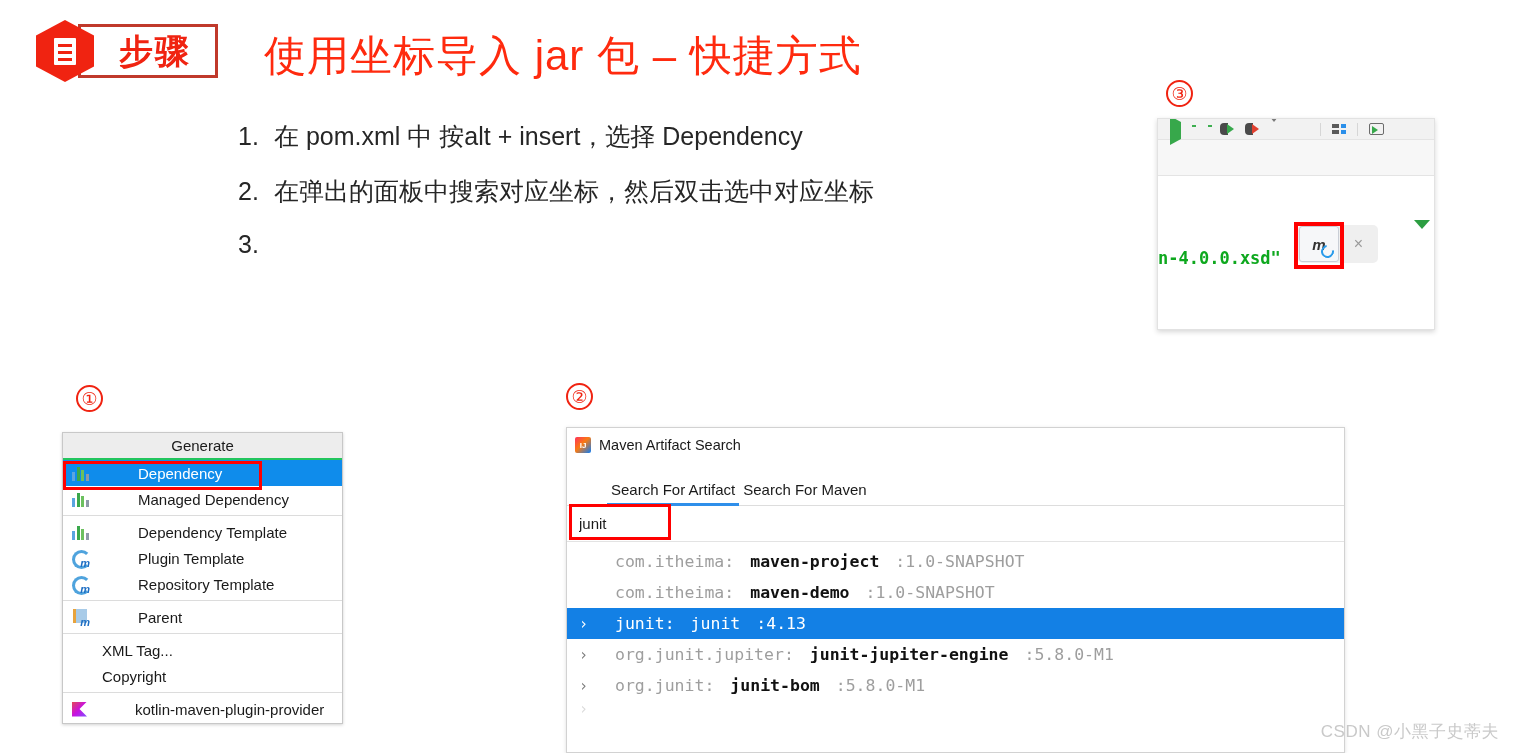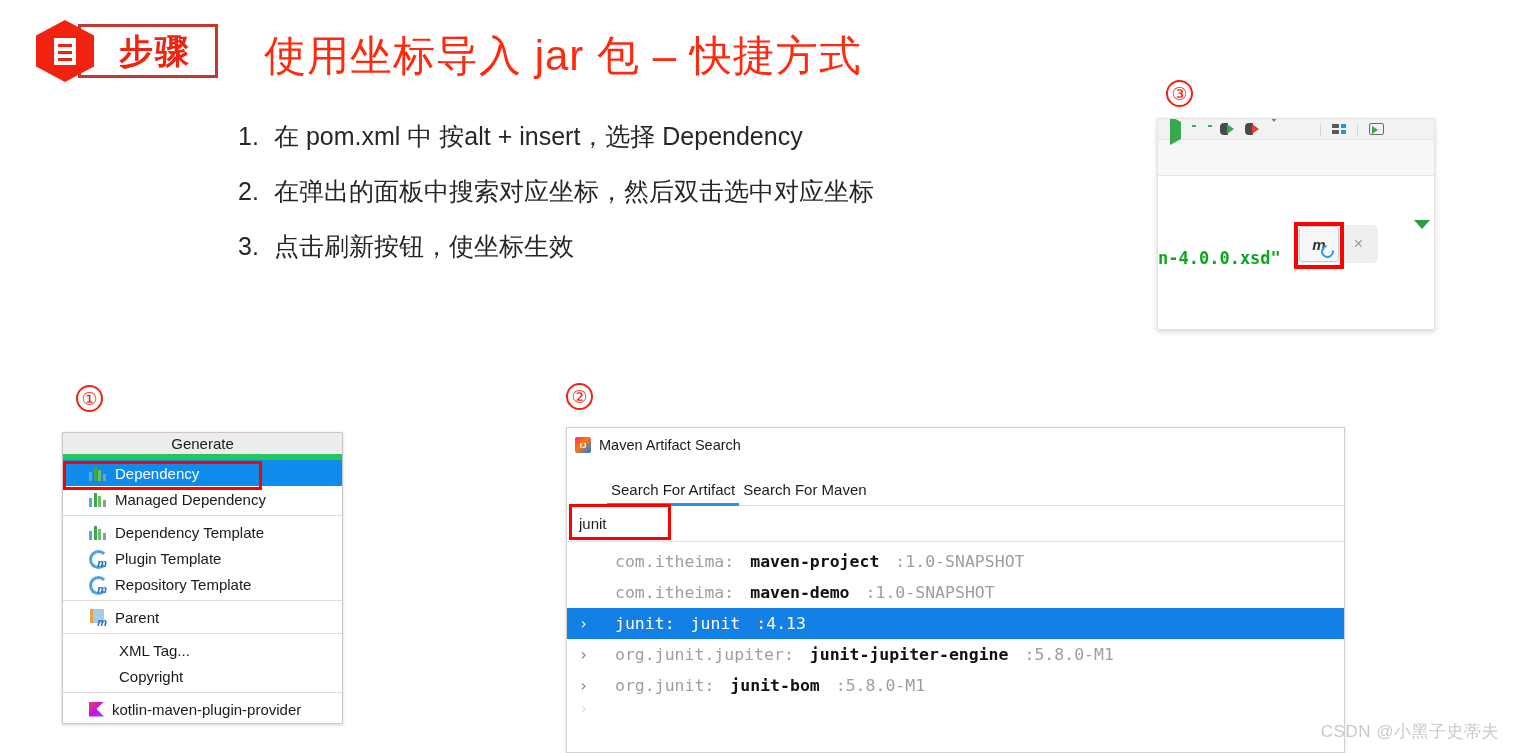--- a/index.html
+++ b/index.html
@@ -131,33 +131,34 @@
     background: #ffffff;
     border: 1px solid #c8c8c8;
     box-shadow: 0 1px 3px rgba(0,0,0,0.18);
     font-size: 15px;
     color: #1a1a1a;
     overflow: hidden;
   }
   .gen-header {
     height: 27px;
     background: #ededed;
-    border-bottom: 6px solid #22c55e;
+    border-bottom: 2px solid #22c55e;
     display: flex;
     align-items: center;
     justify-content: center;
     font-size: 15px;
     color: #1a1a1a;
   }
   .gen-item {
     height: 26px;
     display: flex;
     align-items: center;
-    padding-left: 26px;
+    padding-left: 9px;
     position: relative;
+    gap: 40px;
   }
   .gen-item.selected { background: #0F8CEB; color: #ffffff; }
   .gen-sep { height: 1px; background: #dcdcdc; margin: 3px 0; }
   .gen-label { margin-left: 8px; white-space: nowrap; }
   .gen-item.no-icon .gen-label { margin-left: 30px; }
 
   
   .ic-bars { width: 18px; height: 15px; display: flex; align-items: flex-end; gap: 1.5px; }
   .ic-bars i { width: 3px; display: block; }
   .ic-bars i:nth-child(1) { height: 9px;  background: #5aa5e0; }
@@ -455,21 +456,20 @@
   <div class="step-row">
     <span class="step-num">1.</span>
     <span class="step-text">在 pom.xml 中 按alt + insert，选择 Dependency</span>
   </div>
   <div class="step-row">
     <span class="step-num">2.</span>
     <span class="step-text">在弹出的面板中搜索对应坐标，然后双击选中对应坐标</span>
   </div>
   <div class="step-row">
     <span class="step-num">3.</span>
-    <span class="step-text">点击刷新按钮，使坐标生效</span>
   </div>
 </div>
 
 <div class="circle-num" id="marker-one">①</div>
 <div class="circle-num" id="marker-two">②</div>
 <div class="circle-num" id="marker-three">③</div>
 
 <div id="generate-popup">
   <div class="gen-header">Generate</div>
 

